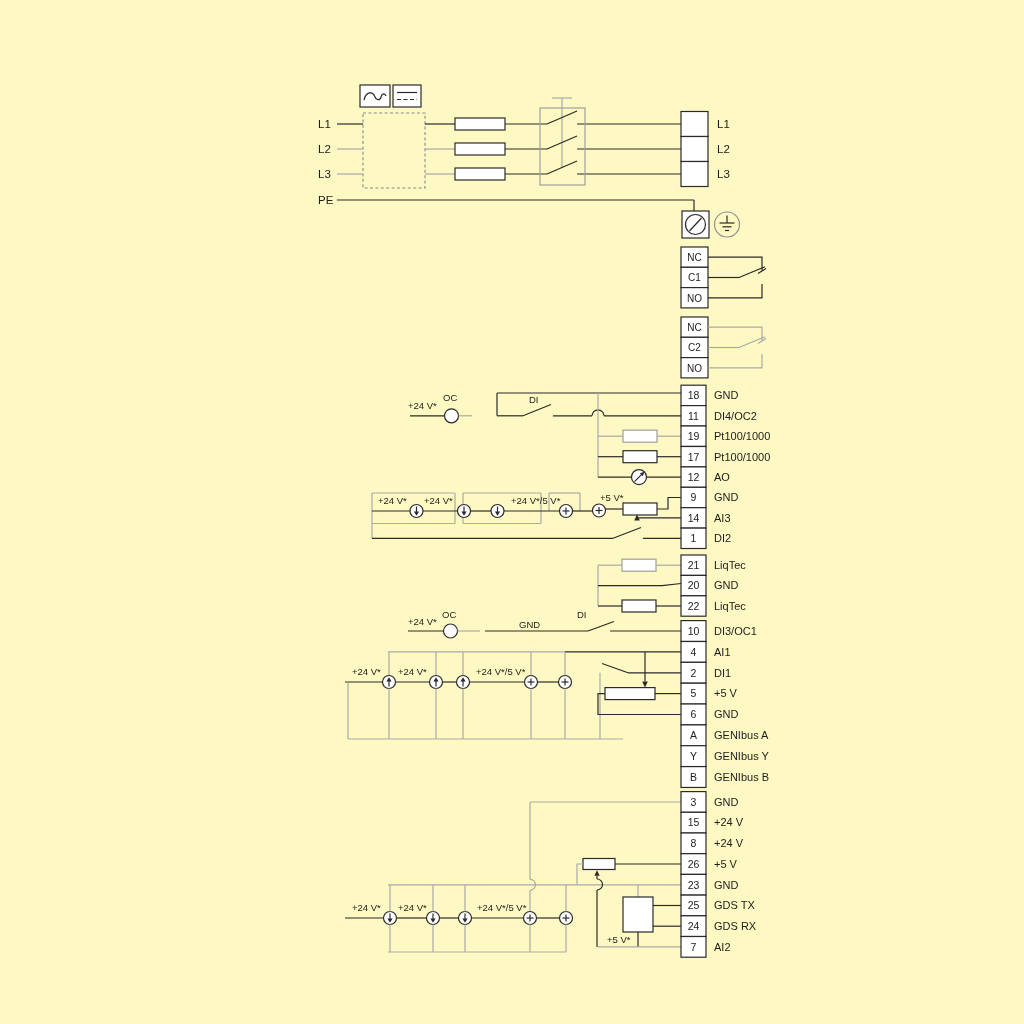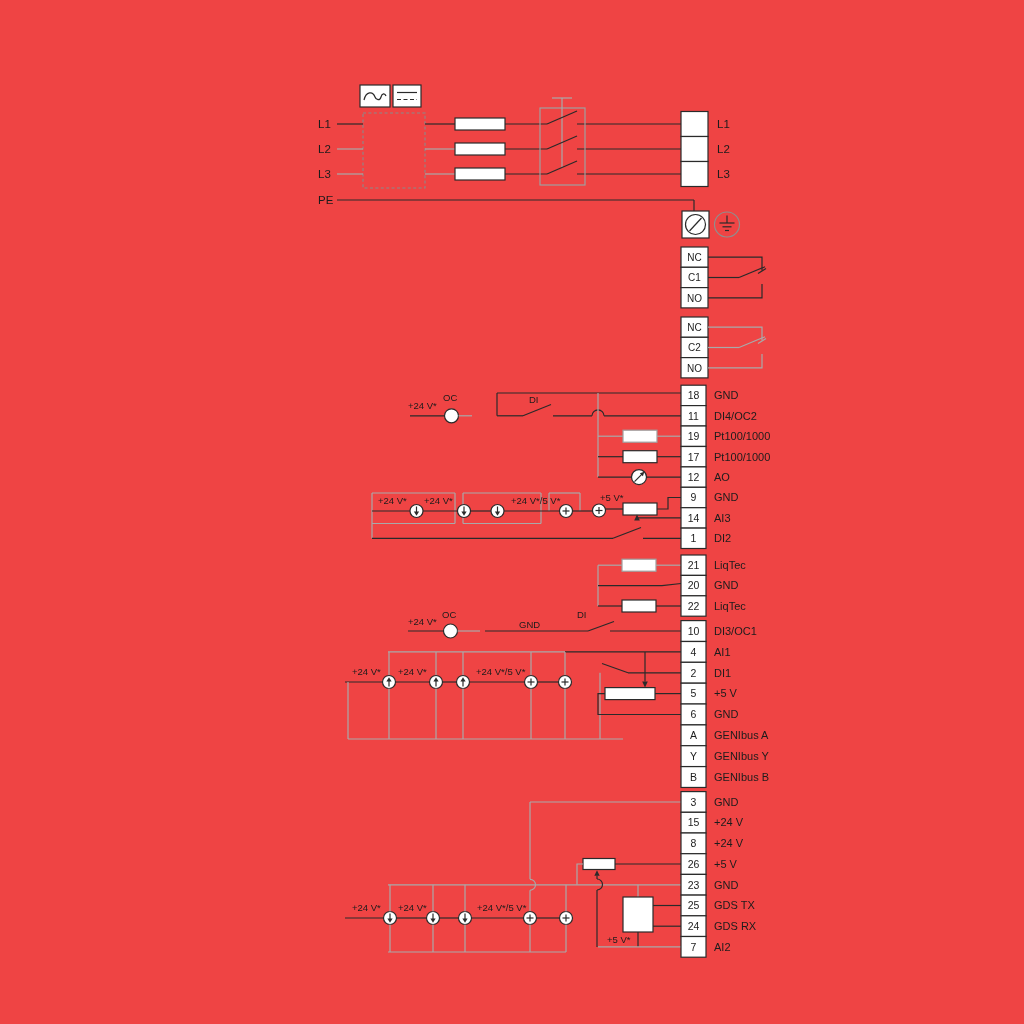--- a/index.html
+++ b/index.html
@@ -1,16 +1,16 @@
 <!DOCTYPE html>
 <html><head>
 <meta charset="utf-8">
 <style>
   html,body { margin:0; padding:0; background:#ffffff; }
-  .stage { position:relative; width:1024px; height:1024px; background:#ef4444; overflow:hidden; }
+  .stage { position:relative; width:1024px; height:1024px; background:#fef9c3; overflow:hidden; }
   svg { display:block; }
   svg text { font-family:"Liberation Sans", sans-serif; fill:#1c1c1c; }
   .t   { font-size:11px; }
   .tb  { font-size:11.5px; }
   .ts  { font-size:9.5px; }
   .num { font-size:10.5px; text-anchor:middle; }
   .cell{ font-size:10px; text-anchor:middle; }
   .wb  { stroke:#2a2a2a; stroke-width:1.2; fill:none; }
   .wg  { stroke:#a9a9a9; stroke-width:1.2; fill:none; }
   .box { fill:#ffffff; stroke:#2a2a2a; stroke-width:1.2; }

